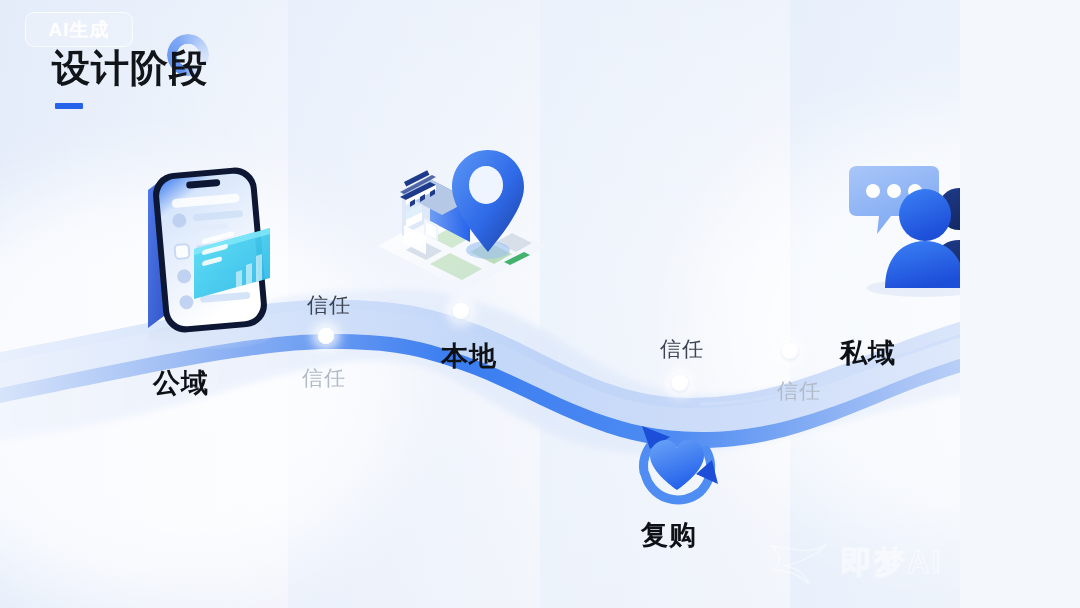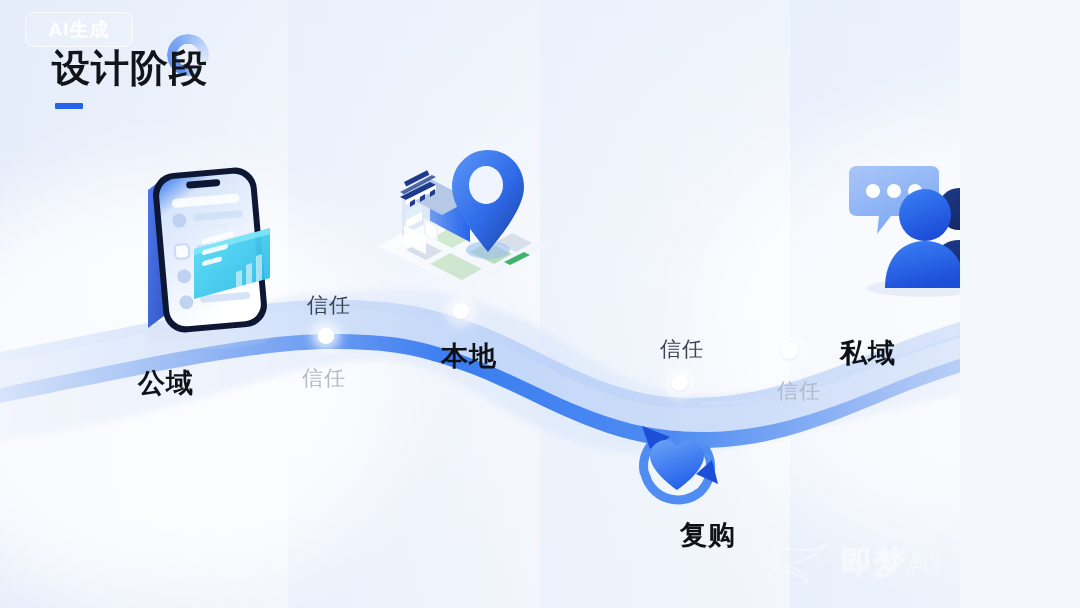--- a/index.html
+++ b/index.html
@@ -230,21 +230,21 @@
           <rect x="84" y="134" width="20" height="5" rx="2.5" transform="skewY(-15)"></rect>
         </g>
         <g fill="#ffffff" opacity=".55">
           <path d="M118,122 L124,120 L124,136 L118,138 Z"></path>
           <path d="M128,115 L134,113 L134,133 L128,135 Z"></path>
           <path d="M138,106 L144,104 L144,130 L138,132 Z"></path>
         </g>
       </g>
     </svg>
   </div>
-  <div class="stage-label" style="left:166px;top:383px;">公域</div>
+  <div class="stage-label" style="left:181px;top:383px;">公域</div>
 
   <div class="icon-art" style="left:366px;top:140px;width:200px;height:160px;">
     <svg viewBox="0 0 200 160" width="200" height="160">
       <defs>
         <linearGradient id="pinG" x1="0" y1="0" x2="1" y2="1">
           <stop offset="0%" stop-color="#5b97f6"></stop>
             <stop offset="55%" stop-color="#2f6ae8"></stop>
           <stop offset="100%" stop-color="#1b3f9e"></stop>
         </linearGradient>
         <linearGradient id="tileG" x1="0" y1="0" x2="1" y2="1">
@@ -314,21 +314,21 @@
       <path d="M31,60 A34,34 0 0 0 86,78" fill="none" stroke="#4f8df2" stroke-width="9" stroke-linecap="round"></path>
       <path d="M88,76 A34,34 0 0 0 92,36" fill="none" stroke="#4f8df2" stroke-width="9" stroke-linecap="round"></path>
 
       <path d="M28,12 L56,23 L36,35 Z" fill="#1d4ed8"></path>
       <path d="M98,46 L104,70 L82,60 Z" fill="#1d4ed8"></path>
 
       <path d="M63,76 C63,76 36,58 36,42 C36,32 44,26 52,26 C58,26 62,30 63,34
                C64,30 68,26 74,26 C82,26 90,32 90,42 C90,58 63,76 63,76 Z" fill="url(#heartG)"></path>
     </svg>
   </div>
-  <div class="stage-label" style="left:708px;top:535px;">复购</div>
+  <div class="stage-label" style="left:669px;top:535px;">复购</div>
 
   <div class="icon-art" style="left:835px;top:152px;width:170px;height:145px;">
     <svg viewBox="0 0 170 145" width="170" height="145">
       <defs>
         <linearGradient id="bubbleG" x1="0" y1="0" x2="0.5" y2="1">
           <stop offset="0%" stop-color="#a9c6f8"></stop>
             <stop offset="100%" stop-color="#7fa9f3"></stop>
         </linearGradient>
         <linearGradient id="frontP" x1="0" y1="0" x2="0.4" y2="1">
           <stop offset="0%" stop-color="#3b82f6"></stop>

